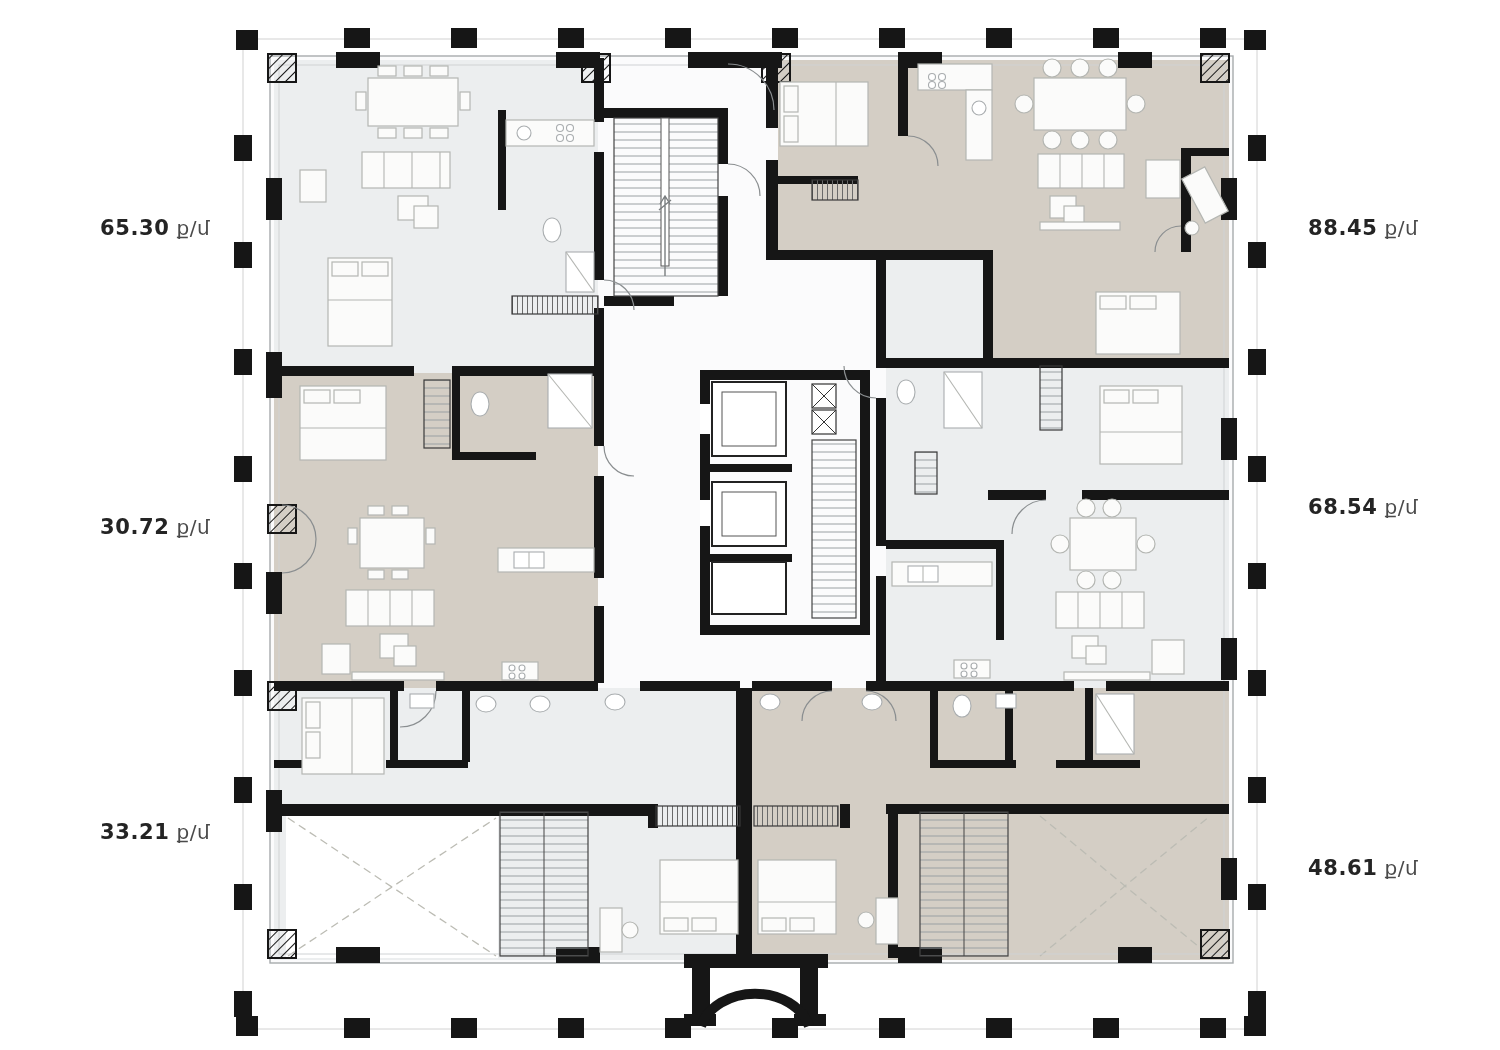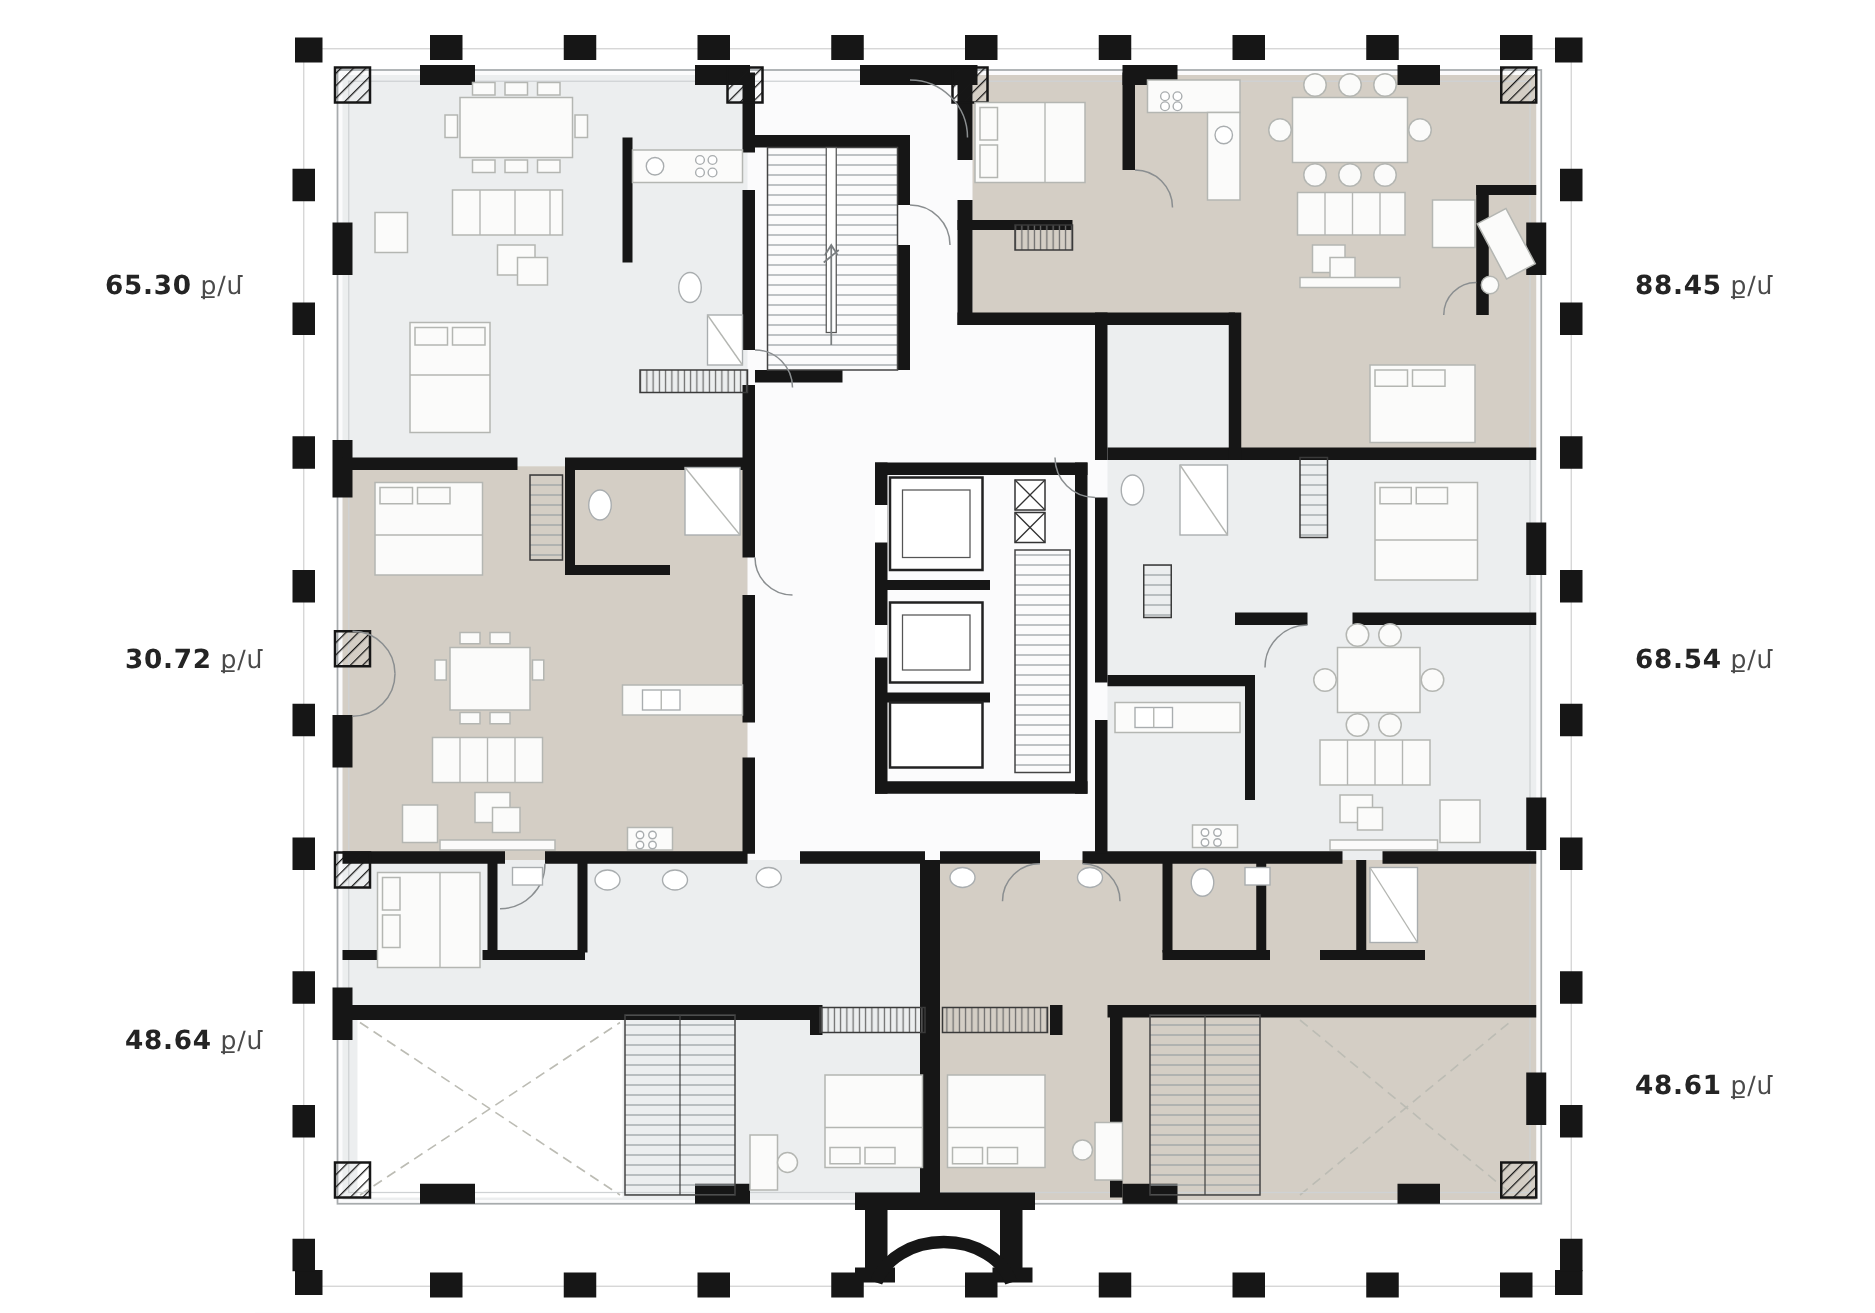--- a/index.html
+++ b/index.html
@@ -441,31 +441,31 @@
     <ellipse cx="770" cy="702" rx="10" ry="8" class="fix"></ellipse>
     <ellipse cx="872" cy="702" rx="10" ry="8" class="fix"></ellipse>
     <ellipse cx="962" cy="706" rx="9" ry="11" class="fix"></ellipse>
     <rect x="1096" y="694" width="38" height="60" class="fix"></rect>
         <path d="M1096 694 L1134 754" class="furn-line"></path>
     <rect x="996" y="694" width="20" height="14" class="fix"></rect>
   </g>
 </svg>
 
   
-  <div class="area-label" style="left:84px;top:216px">
+  <div class="area-label" style="left:100px;top:216px">
     <span class="num">65.30</span><span class="unit">ք/մ</span>
   </div>
   <div class="area-label" style="left:100px;top:515px">
     <span class="num">30.72</span><span class="unit">ք/մ</span>
   </div>
   <div class="area-label" style="left:100px;top:820px">
-    <span class="num">48.64</span><span class="unit">ք/մ</span>
+    <span class="num">33.21</span><span class="unit">ք/մ</span>
   </div>
   <div class="area-label" style="left:1308px;top:216px">
     <span class="num">88.45</span><span class="unit">ք/մ</span>
   </div>
-  <div class="area-label" style="left:1308px;top:515px">
+  <div class="area-label" style="left:1308px;top:495px">
     <span class="num">68.54</span><span class="unit">ք/մ</span>
   </div>
   <div class="area-label" style="left:1308px;top:856px">
     <span class="num">48.61</span><span class="unit">ք/մ</span>
   </div>
 </div>
 
 </body></html>

